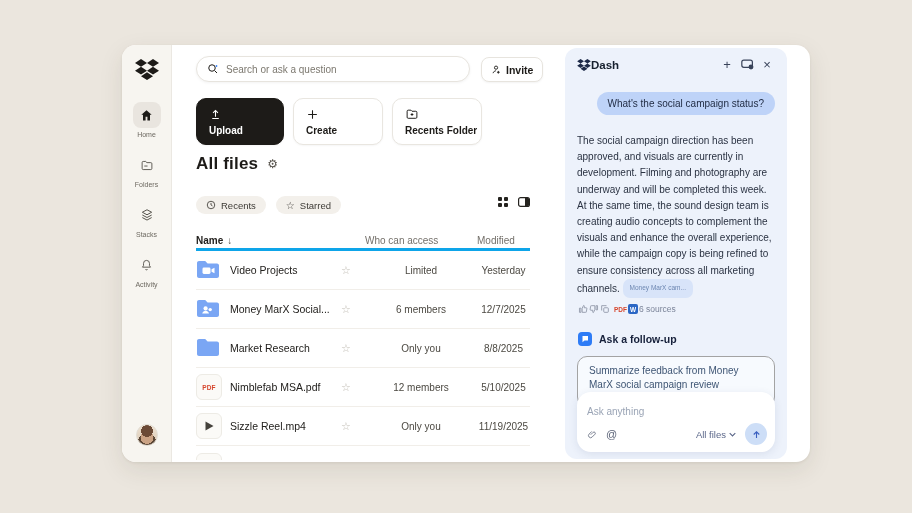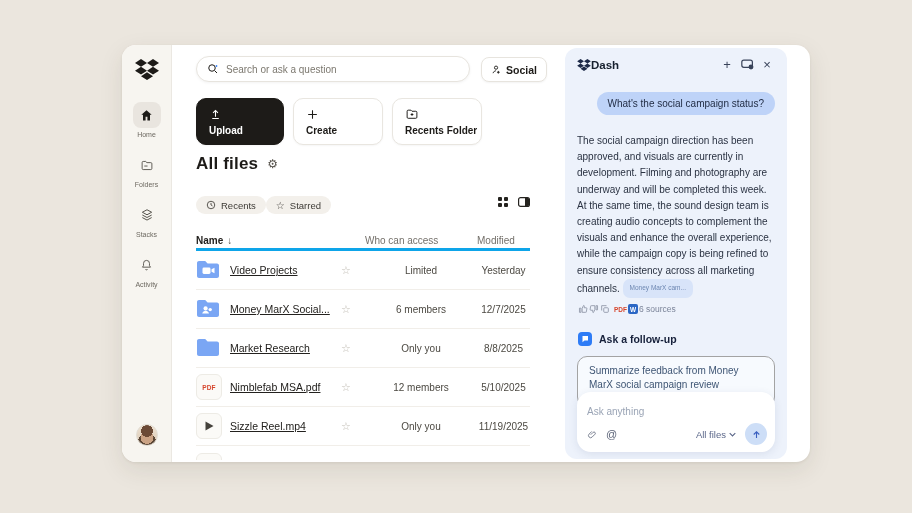--- a/index.html
+++ b/index.html
@@ -62,21 +62,21 @@
     width:90px; height:47px; border-radius:10px; position:relative; cursor:pointer;
     background:#fff; border:1px solid #e9e6e0; box-shadow:0 1px 2px rgba(0,0,0,.04);
   }
   .act-btn .ic { position:absolute; left:12px; top:9px; }
   .act-btn .lb { position:absolute; left:12px; bottom:8px; font-size:10px; font-weight:bold; color:#1d1b18; white-space:nowrap; }
   .act-btn.dark { background:#1d1b18; border-color:#1d1b18; width:88px; }
   .act-btn.dark .lb { color:#fff; }
   .page-title-row { position:absolute; left:24px; top:109px; display:flex; align-items:center; gap:9px; }
   .page-title { font-size:17px; font-weight:bold; letter-spacing:.2px; }
   .gear { font-size:12px; color:#57534c; cursor:pointer; line-height:1; }
-  .filters { position:absolute; left:24px; top:151px; display:flex; gap:0; }
+  .filters { position:absolute; left:24px; top:151px; display:flex; gap:10px; }
   .pill {
     height:18px; display:flex; align-items:center; gap:5px; padding:0 10px;
     background:#f3f0eb; border-radius:9px; font-size:9.5px; color:#3d3a35; cursor:pointer;
   }
   .view-icons { position:absolute; left:326px; top:152px; display:flex; gap:10px; align-items:center; }
   .view-icons span { cursor:pointer; display:flex; }
   
   .tbl { position:absolute; left:24px; top:189px; width:334px; }
   .thead {
     display:grid; grid-template-columns:137px 32px 112px auto; align-items:center;
@@ -86,21 +86,21 @@
   .thead .h-name { font-weight:bold; color:#23211e; display:flex; gap:4px; align-items:center; }
   .trow {
     display:grid; grid-template-columns:34px 103px 32px 112px auto; align-items:center;
     height:39px; border-bottom:1px solid #f1eee9; cursor:pointer;
   }
   .fi-box {
     width:26px; height:26px; border-radius:6px; background:#fbfaf7; border:1px solid #edebe5;
     display:flex; align-items:center; justify-content:center;
   }
   .fi-pdf { font-size:6.5px; font-weight:bold; color:#d6452c; letter-spacing:.2px; }
-  .f-name { font-size:10.5px; color:#23211e; white-space:nowrap; overflow:hidden;text-decoration:underline; }
+  .f-name { font-size:10.5px; color:#23211e; white-space:nowrap; overflow:hidden; }
   .f-star { font-size:11px; color:#c3bfb7; text-align:left; padding-left:8px; cursor:pointer; }
   .f-access,.f-mod { font-size:10px; color:#4c4942;text-align:center; }
   .row-partial { height:14px; overflow:hidden; }
   .row-partial .fi-box { margin-top:7px; border-radius:6px 6px 0 0; }
   
   .dash {
     position:absolute; left:443px; top:3px; width:222px; height:411px;
     background:#edf2fb; border-radius:12px; overflow:hidden;
   }
   .dash-head { position:absolute; left:12px; right:10px; top:10px; display:flex; align-items:center; }
@@ -218,21 +218,21 @@
       <input type="text" placeholder="Search or ask a question" style="">
     </div>
 
     <div class="invite">
       <span>
         <svg width="11" height="11" viewBox="0 0 24 24" fill="none" stroke="#1d1b18" stroke-width="2">
             <circle cx="11" cy="8" r="3.5"></circle>
             <path d="M4.5 20c1-3.6 3.8-5.2 6.5-5.2M16 15v6M13 18h6"></path>
           </svg>
       </span>
-      <span>Social</span>
+      <span>Invite</span>
     </div>
 
     <div class="actions">
       <div class="act-btn dark">
         <span class="ic">
           <svg width="13" height="13" viewBox="0 0 24 24" fill="none" stroke="#fff" stroke-width="2">
               <path d="M12 16V5M7.5 9L12 4.5 16.5 9M6 19.5h12"></path>
             </svg>
         </span>
         <span class="lb">Upload</span>

